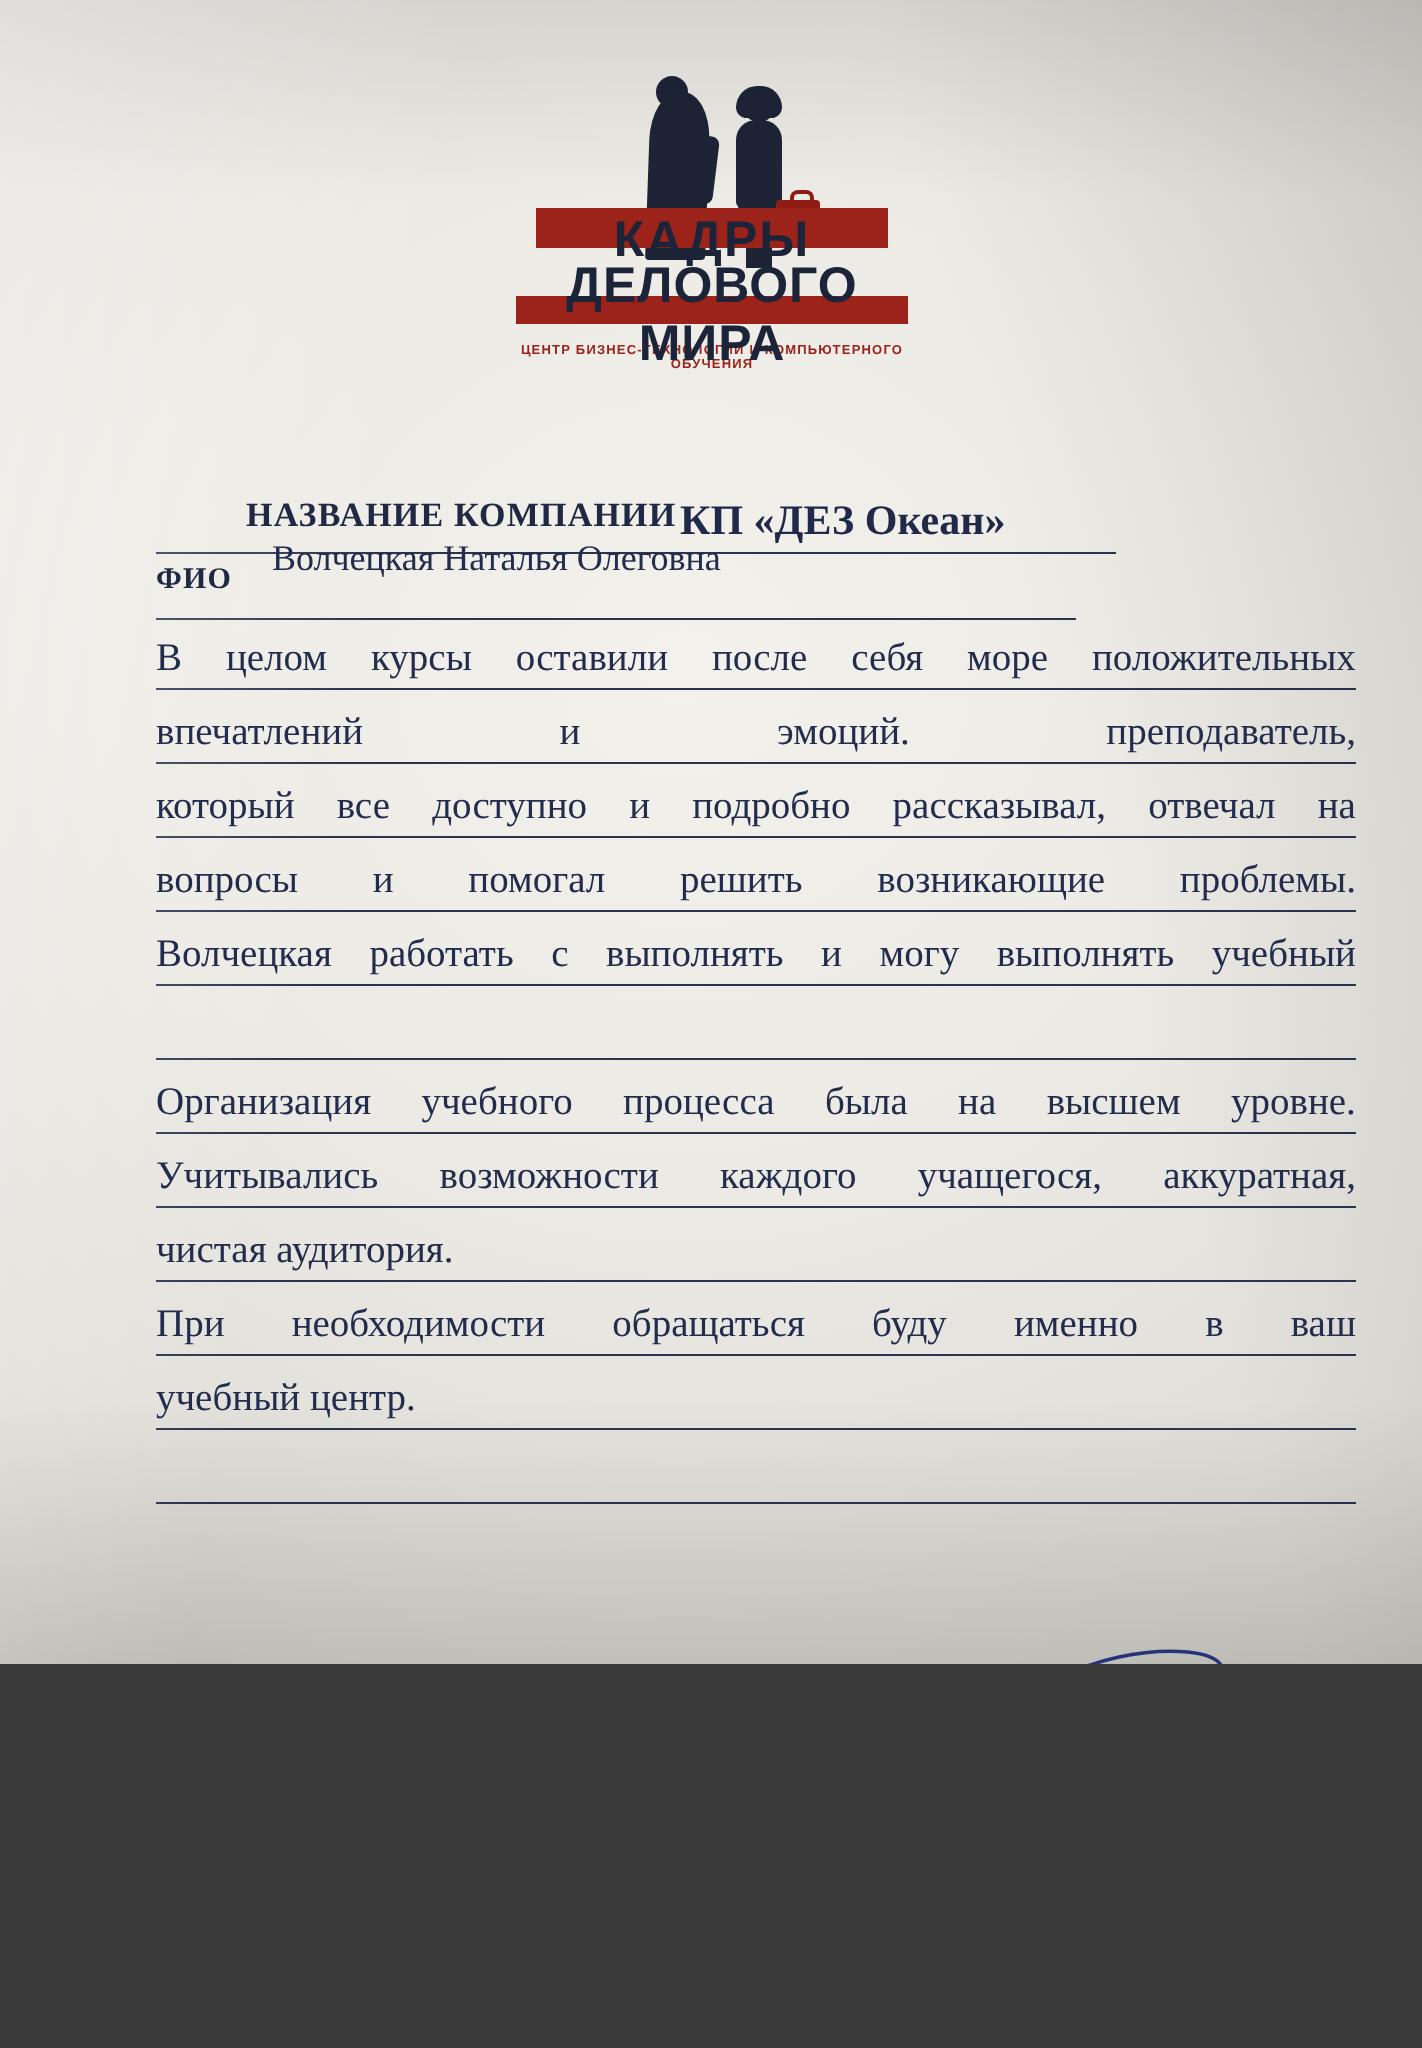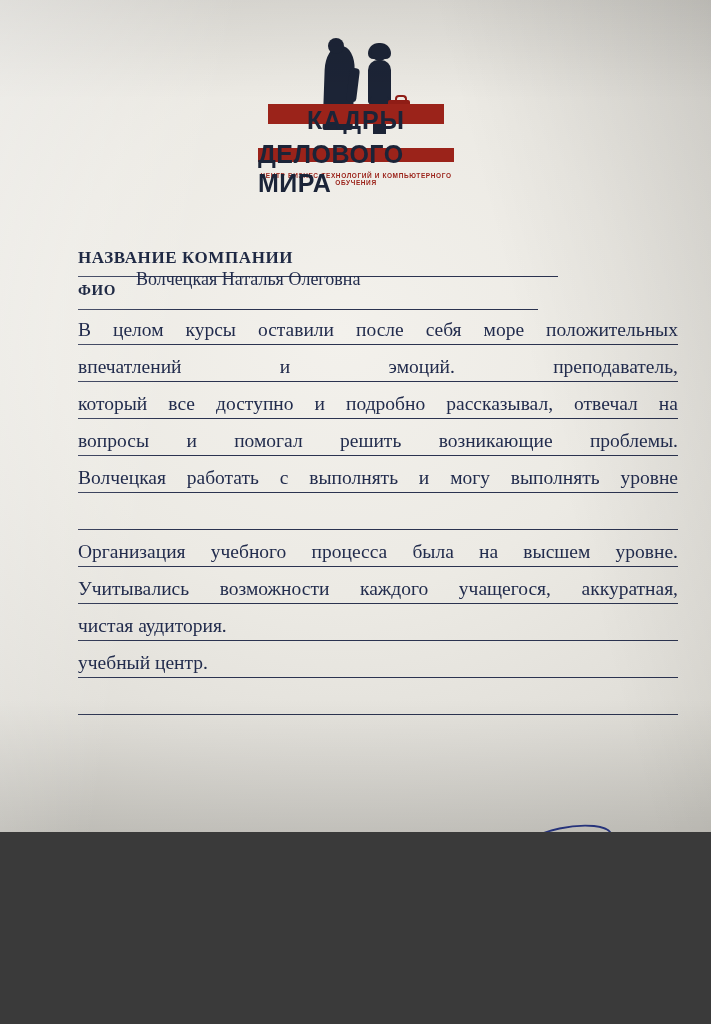--- a/index.html
+++ b/index.html
@@ -170,22 +170,23 @@
     font-family: "Liberation Sans", sans-serif;
     font-weight: bold;
     font-size: 25px;
     letter-spacing: 1px;
     color: #1b2438;
     z-index: 3;
   }
   .logo-word2 {
     position: absolute;
     left: 0px;
-    top: 102px;
+    top: 91px;
     width: 196px;
+    text-align: center;
     font-family: "Liberation Sans", sans-serif;
     font-weight: bold;
     font-size: 25px;
     letter-spacing: 0.5px;
     color: #1b2438;
     z-index: 3;
   }
   .logo-tag {
     position: absolute;
     left: 0;
@@ -221,21 +222,21 @@
     position: relative;
     display: inline-block;
     font-family: "Liberation Serif", serif;
     font-weight: bold;
     font-size: 15px;
     letter-spacing: 0.6px;
     color: #1f2944;
     z-index: 2;
     background: transparent;
   }
-  .row1 .label { font-variant: small-caps; font-size: 17px; }
+  .row1 .label { font-variant: small-caps; font-size: 17px; margin-left: 45px; }
   .row1 .value {
     position: absolute;
     left: 262px;
     bottom: 8px;
     font-weight: bold;
     font-size: 21px;
     color: #20294a;
     z-index: 2;
   }
   .row1 .rule { right: 120px; }
@@ -341,20 +342,21 @@
     <div class="logo-word1">КАДРЫ</div>
     <div class="logo-word2">ДЕЛОВОГО МИРА</div>
     <div class="logo-tag">ЦЕНТР БИЗНЕС-ТЕХНОЛОГИЙ И КОМПЬЮТЕРНОГО ОБУЧЕНИЯ</div>
   </div>
 
   <div class="form">
 
     <div class="row row1">
       <div class="rule"></div>
       <span class="label">НАЗВАНИЕ КОМПАНИИ</span>
+      <span class="value">КП «ДЕЗ Океан»</span>
     </div>
 
     <div class="row row2">
       <div class="rule"></div>
       <span class="label">ФИО</span>
       <span class="value">Волчецкая Наталья Олеговна</span>
     </div>
 
     <div id="body-lines">
         <div class="textline">
@@ -406,21 +408,21 @@
         <div class="textline">
           <div class="rule"></div>
           <div class="txt justify">
             <span>Волчецкая</span>
             <span>работать</span>
             <span>с</span>
             <span>выполнять</span>
             <span>и</span>
             <span>могу</span>
             <span>выполнять</span>
-            <span>уровне</span>
+            <span>учебный</span>
           </div>
         </div>
         <div class="textline">
           <div class="rule"></div>
         </div>
         <div class="textline">
           <div class="rule"></div>
           <div class="txt justify">
             <span>Организация</span>
             <span>учебного</span>
@@ -437,20 +439,32 @@
             <span>Учитывались</span>
             <span>возможности</span>
             <span>каждого</span>
             <span>учащегося,</span>
             <span>аккуратная,</span>
           </div>
         </div>
         <div class="textline">
           <div class="rule"></div>
           <div class="txt">чистая аудитория.</div>
+        </div>
+        <div class="textline">
+          <div class="rule"></div>
+          <div class="txt justify">
+            <span>При</span>
+            <span>необходимости</span>
+            <span>обращаться</span>
+            <span>буду</span>
+            <span>именно</span>
+            <span>в</span>
+            <span>ваш</span>
+          </div>
         </div>
         <div class="textline">
           <div class="rule"></div>
           <div class="txt">учебный центр.</div>
         </div>
         <div class="blankline">
           <div class="rule"></div>
         </div>
       </div>
   </div>

